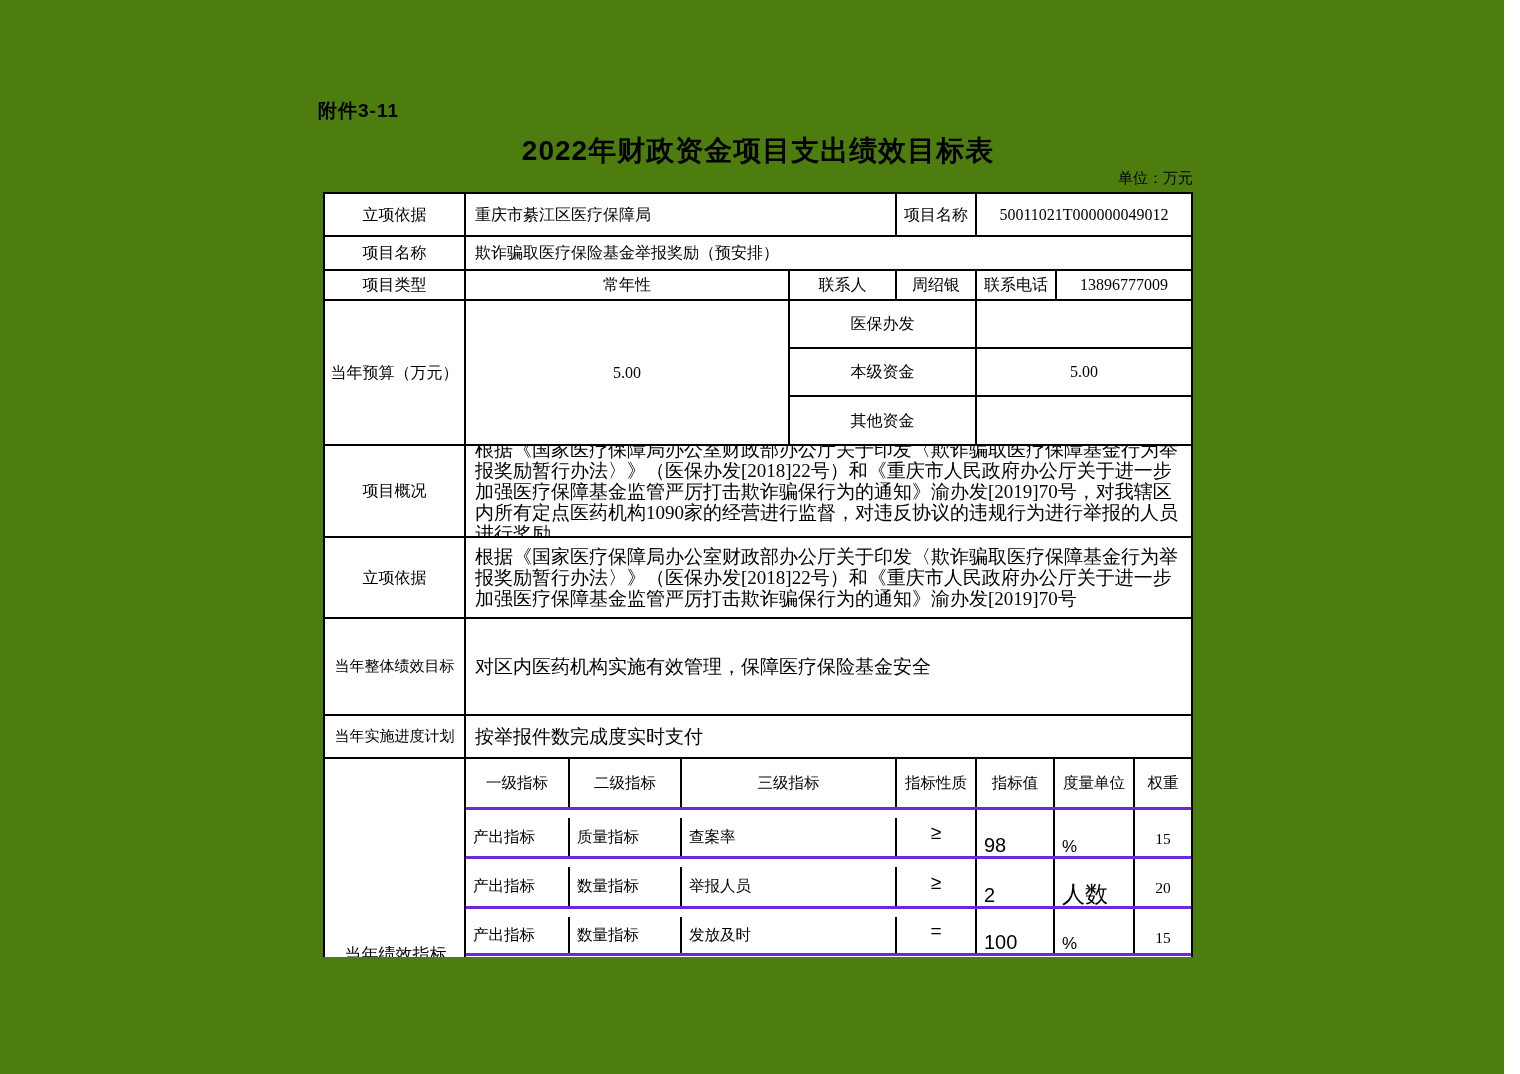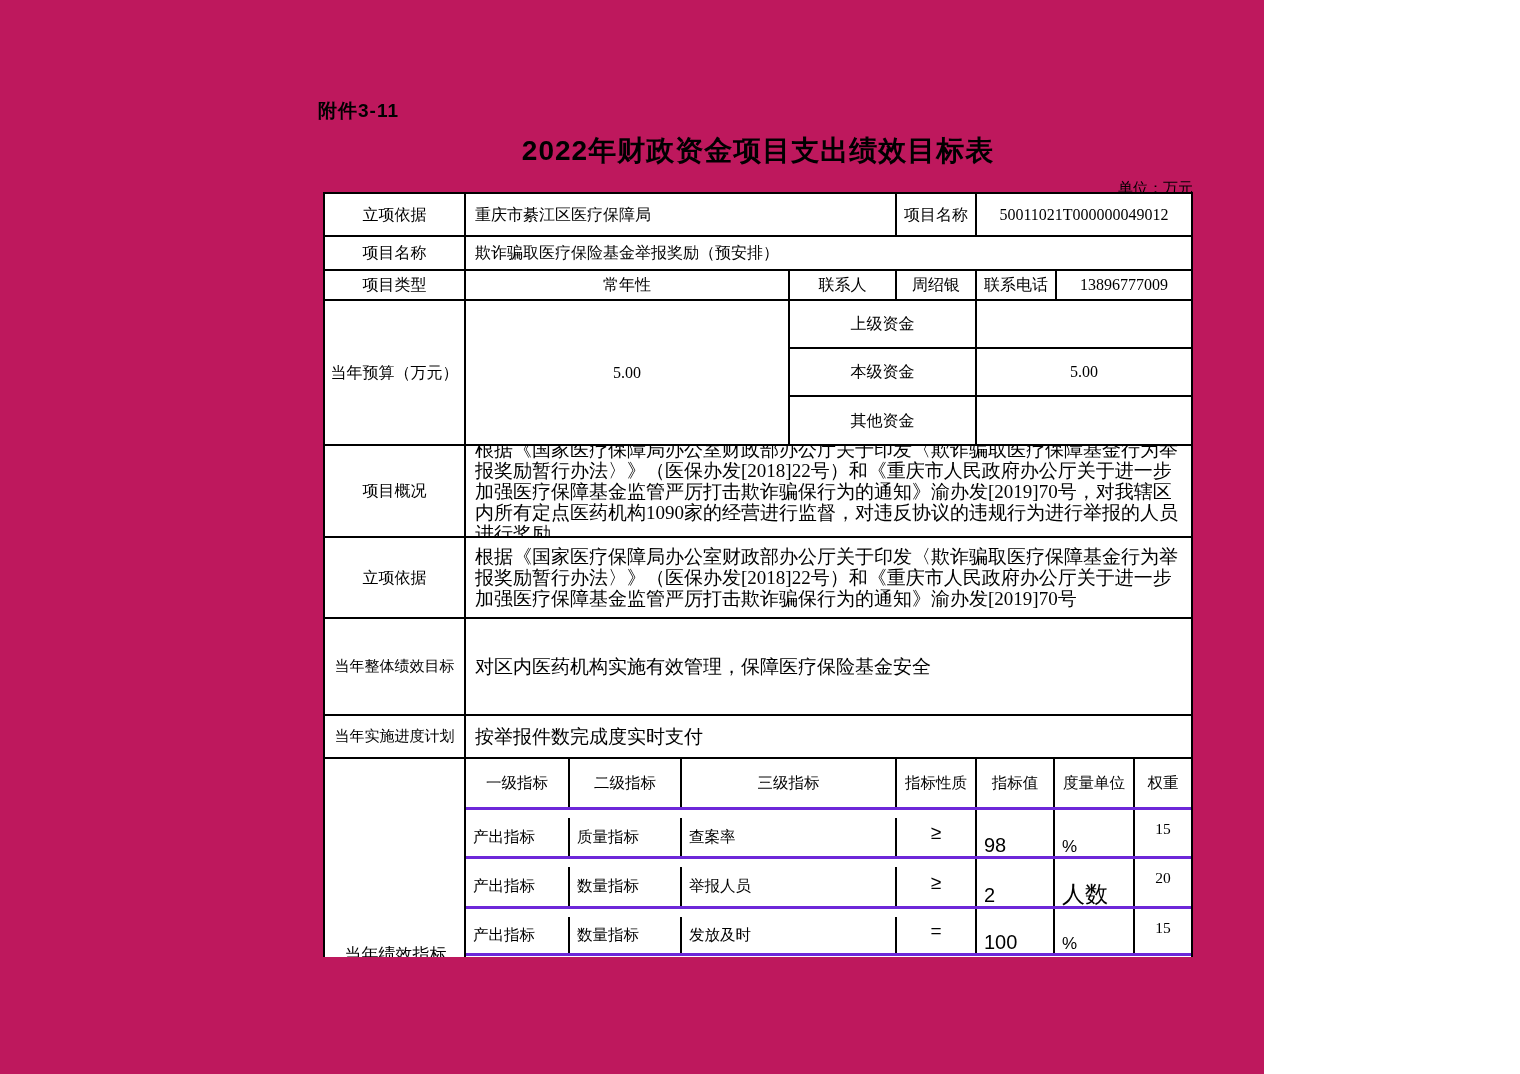--- a/index.html
+++ b/index.html
@@ -1,35 +1,35 @@
 <!DOCTYPE html>
 <html><head>
 <meta charset="utf-8">
 <style>
   * { margin:0; padding:0; box-sizing:border-box; }
   html,body { background:#ffffff; }
   #page {
-    position:relative; width:1264px; height:1074px;
-    background:#be185d; overflow:hidden;
+    position:relative; width:1504px; height:1074px;
+    background:#4d7c0f; overflow:hidden;
     font-family:"Liberation Serif","DejaVu Serif",serif;
     color:#000000;
   }
   #attachment {
     position:absolute; left:318px; top:98px;
     font-family:"Liberation Sans","DejaVu Sans",sans-serif;
     font-weight:bold; font-size:19px; letter-spacing:1px;
   }
   #title {
     position:absolute; left:323px; top:132px; width:870px;
     text-align:center;
     font-family:"Liberation Sans","DejaVu Sans",sans-serif;
     font-weight:bold; font-size:28px; letter-spacing:1px;
   }
   #unit-note {
-    position:absolute; left:323px; top:179px; width:870px;
+    position:absolute; left:323px; top:169px; width:870px;
     text-align:right; font-size:15px;
   }
   
   #sheet {
     position:absolute; left:323px; top:192px; width:870px; height:765px;
     border-top:2px solid #000; border-left:2px solid #000; border-right:2px solid #000;
     overflow:hidden; background:#fff;
   }
   .row { display:grid; width:866px; }
   .cell {
@@ -80,21 +80,21 @@
   .ind-nature { justify-content:center; font-size:19px; font-family:"Liberation Sans","DejaVu Sans",sans-serif; }
   .ind-val {
     align-items:flex-end; padding:0 4px 0 7px;
     font-family:"Liberation Sans","DejaVu Sans",sans-serif; font-size:20px; line-height:1.05;
   }
   .ind-unit {
     align-items:flex-end; padding:0 4px 0 7px;
     font-family:"Liberation Sans","DejaVu Sans",sans-serif; font-size:17px; line-height:1.05;
   }
   .ind-unit.big { font-size:23px; }
-  .ind-wt { align-items:flex-start; justify-content:center; padding-top:9px; font-size:15.5px; }
+  .ind-wt { align-items:flex-start; justify-content:center; padding-top:19px; font-size:15.5px; }
 </style>
 </head>
 <body>
 
 <div id="page">
 
   <div id="attachment">附件3-11</div>
   <div id="title">2022年财政资金项目支出绩效目标表</div>
   <div id="unit-note">单位：万元</div>
 
@@ -117,21 +117,21 @@
       <div class="cell ctr">常年性</div>
       <div class="cell lab">联系人</div>
       <div class="cell ctr">周绍银</div>
       <div class="cell lab">联系电话</div>
       <div class="cell ctr last">13896777009</div>
     </div>
 
     <div class="row g-budget">
       <div class="cell lab span3">当年预算（万元）</div>
       <div class="cell ctr span3">5.00</div>
-      <div class="cell lab">上级资金</div>
+      <div class="cell lab">医保办发</div>
       <div class="cell ctr last"></div>
       <div class="cell lab">本级资金</div>
       <div class="cell ctr last">5.00</div>
       <div class="cell lab">其他资金</div>
       <div class="cell ctr last"></div>
     </div>
 
     <div class="row g-sec1">
       <div class="cell lab">项目概况</div>
       <div class="cell txt last">根据《国家医疗保障局办公室财政部办公厅关于印发〈欺诈骗取医疗保障基金行为举报奖励暂行办法〉》（医保办发[2018]22号）和《重庆市人民政府办公厅关于进一步加强医疗保障基金监管严厉打击欺诈骗保行为的通知》渝办发[2019]70号，对我辖区内所有定点医药机构1090家的经营进行监督，对违反协议的违规行为进行举报的人员进行奖励。</div>

